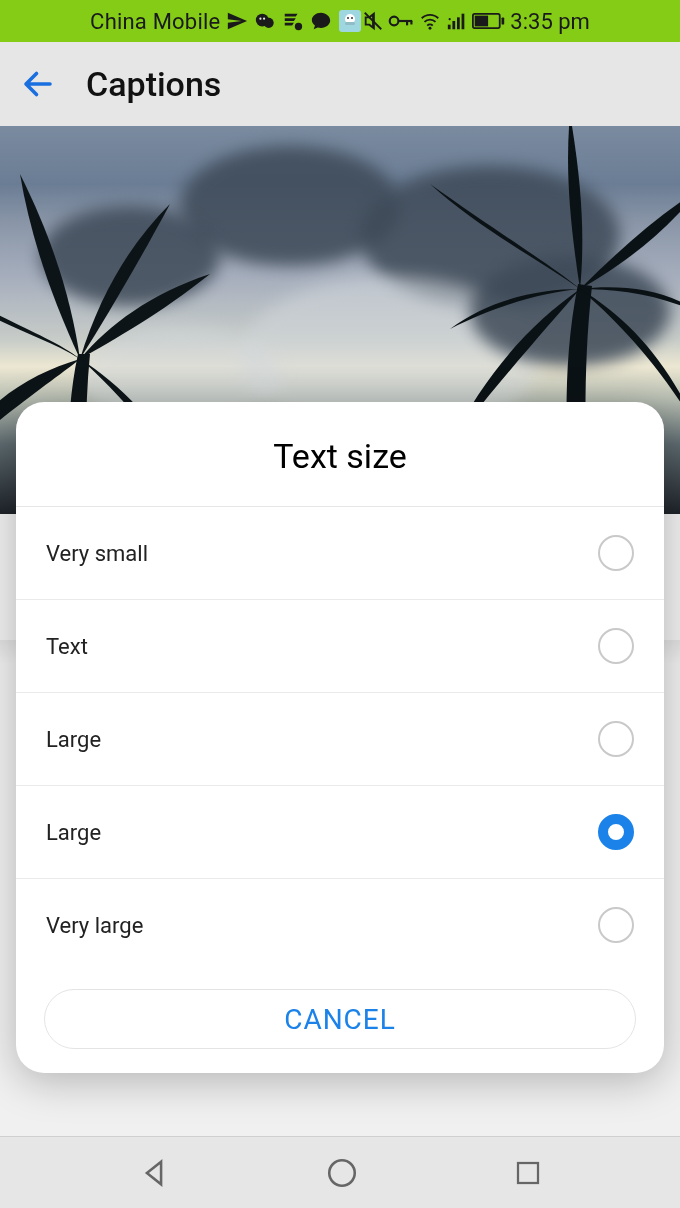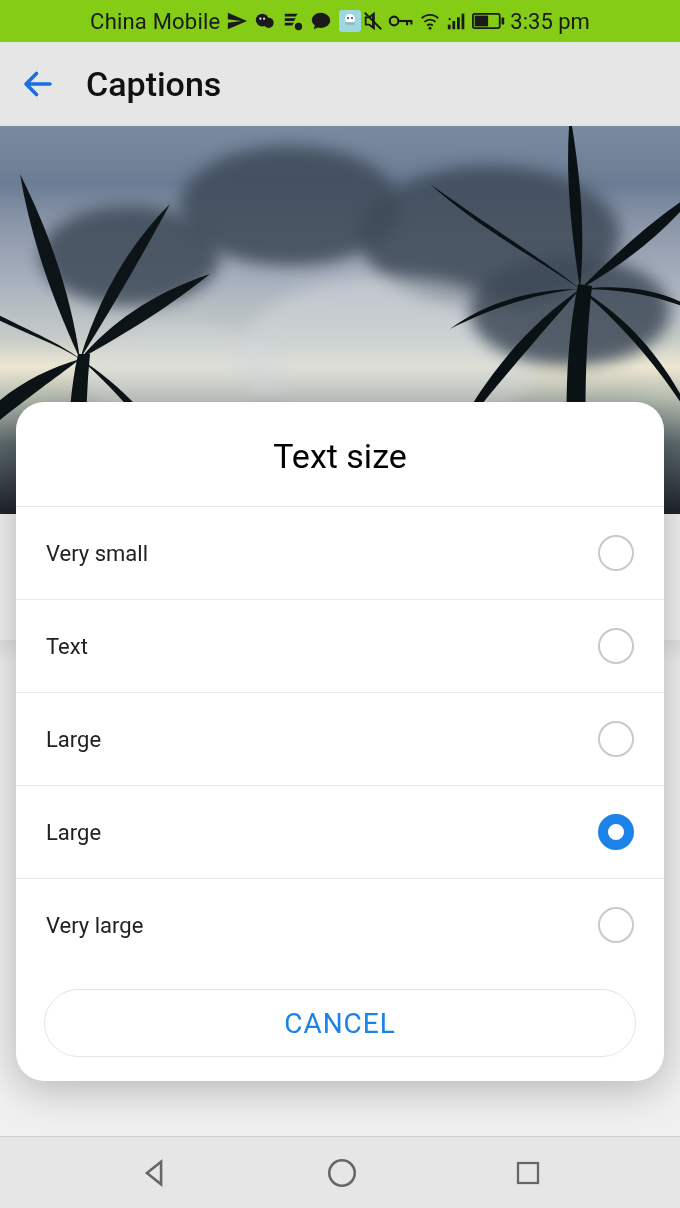--- a/index.html
+++ b/index.html
@@ -93,21 +93,21 @@
   .option-row:nth-last-of-type(2), .option-row.last { border-bottom: none; }
   .option-label { font-size: 22px; color: #222; }
   .radio {
     width: 36px; height: 36px; border-radius: 50%;
     border: 2px solid #c9c9c9; background: transparent;
     display:flex; align-items:center; justify-content:center;
   }
   .radio.selected { border: 10px solid #1a82e8; width:36px; height:36px; }
   .cancel-btn {
     margin: 18px 28px 8px;
-    height: 68px;
+    height: 60px;
     border: 1px solid #e4e4e4;
     border-radius: 36px;
     display: flex;
     align-items: center;
     justify-content: center;
     font-size: 28px;
     color: #1a82e8;
     letter-spacing: 1px;
     background: #fff;
   }

